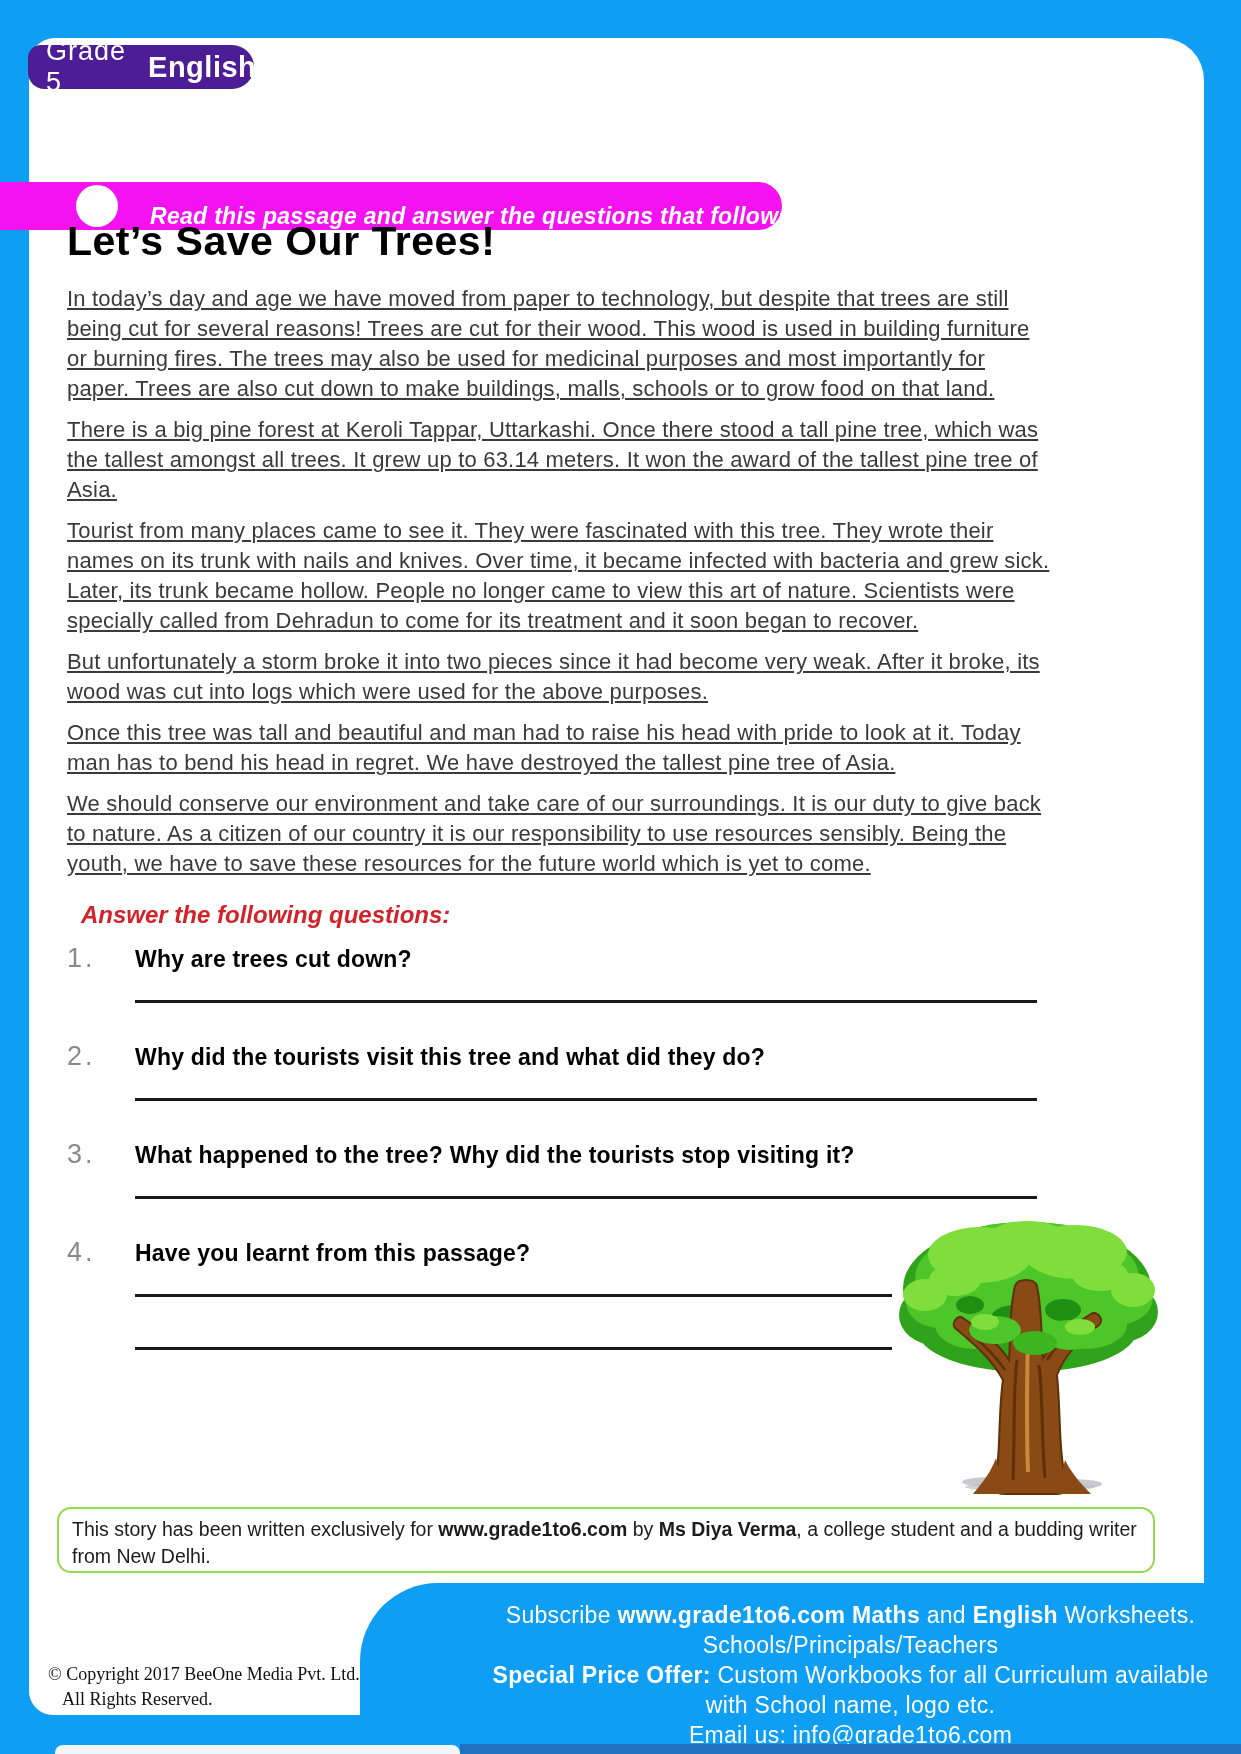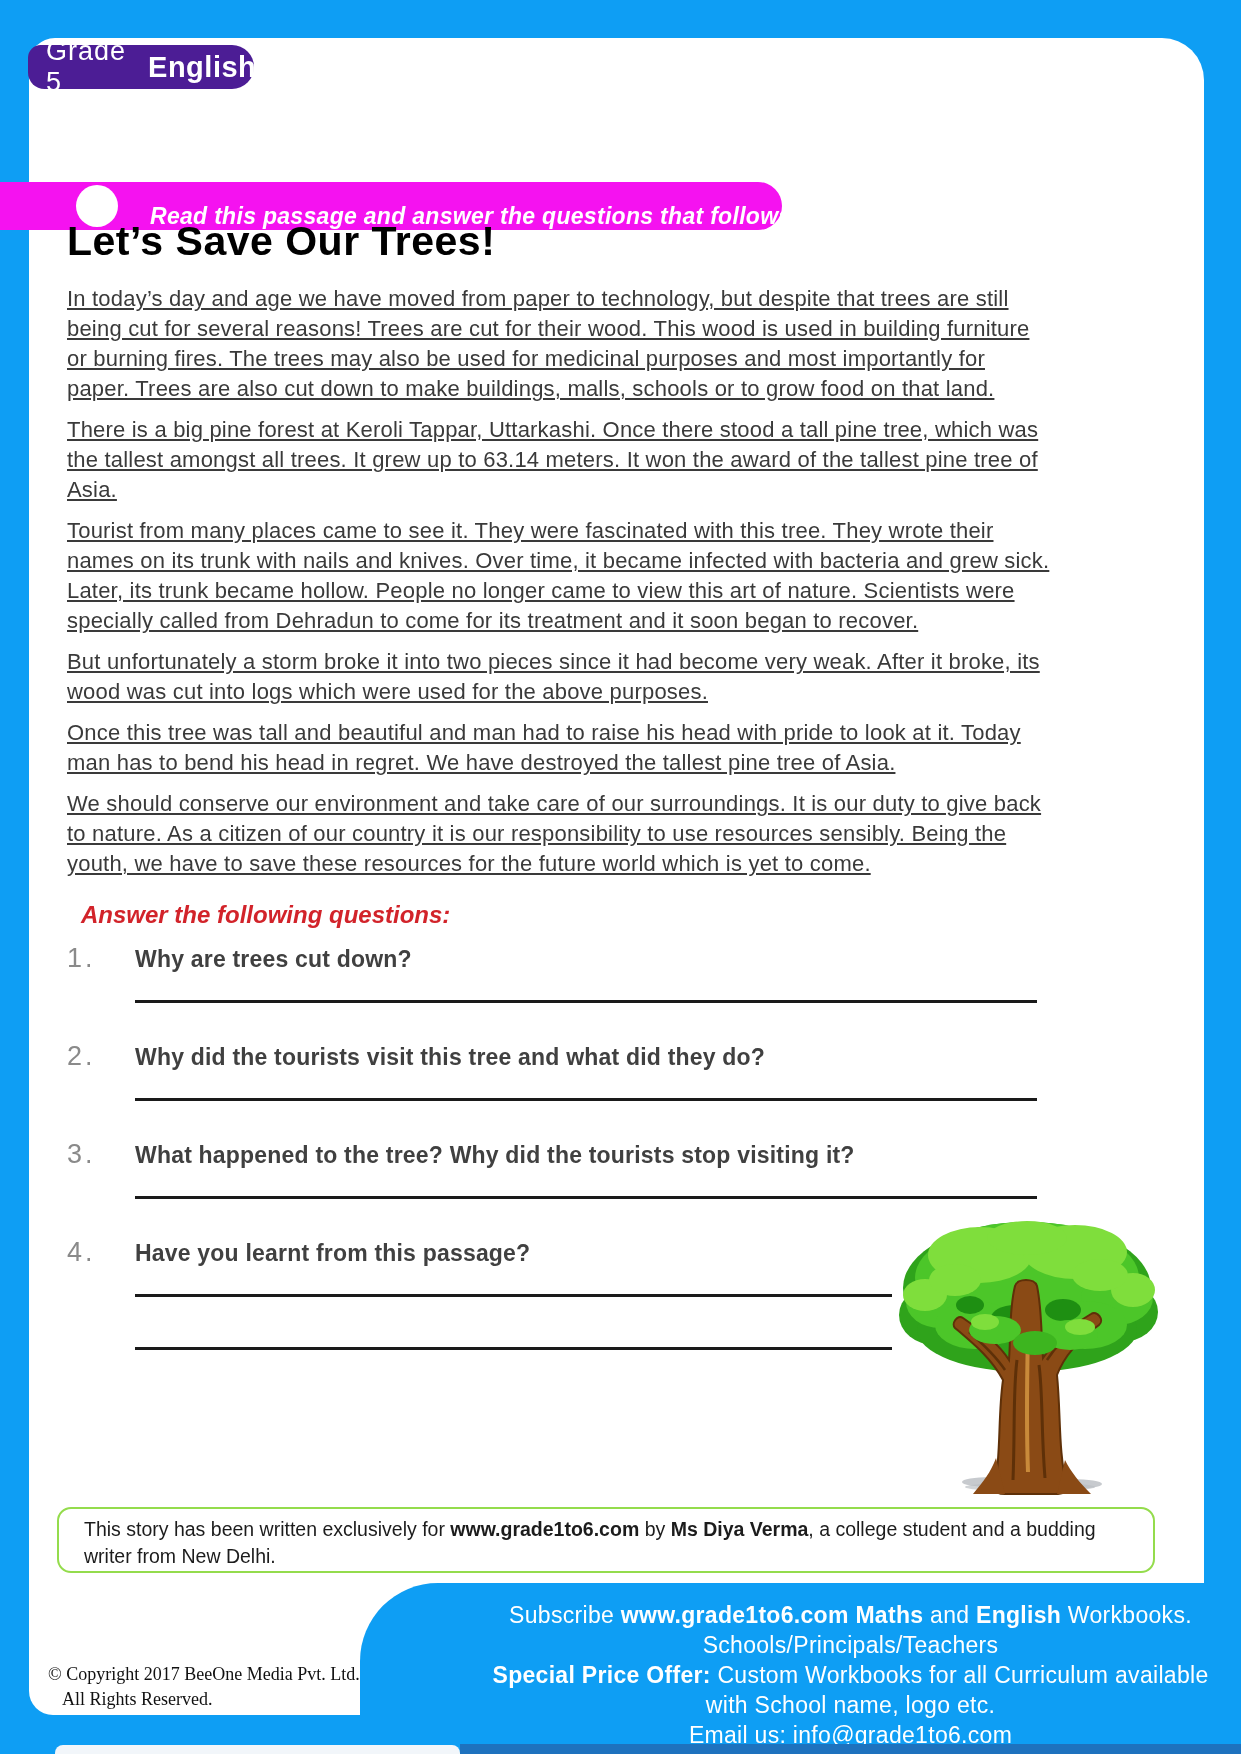--- a/index.html
+++ b/index.html
@@ -48,31 +48,31 @@
   .paragraphs p { margin:0 0 11px 0; }
   
   .q-heading {
     position:absolute; left:81px; top:901px;
     font-size:24px; font-weight:700; font-style:italic; color:#D2232A;
   }
   .questions { position:absolute; left:67px; top:943px; width:973px; }
   .q-block { margin-bottom:38px; }
   .q-row { display:flex; align-items:baseline; margin-bottom:26px; }
   .q-num { width:68px; font-size:27px; color:#8A8A8A; letter-spacing:3px; flex:none; }
-  .q-text { font-size:23px; font-weight:700; color:#404040; letter-spacing:0.2px; }
+  .q-text { font-size:23px; font-weight:700; color:#000000; letter-spacing:0.2px; }
   .answer-line { margin-left:68px; width:902px; height:0; border-bottom:3px solid #1a1a1a; }
   .answer-line + .answer-line { margin-top:50px; }
   .q-block.short .answer-line { width:757px; }
   
   .tree { position:absolute; left:895px; top:1210px; width:265px; height:285px; }
   
   .note-box {
     position:absolute; left:57px; top:1507px; width:1098px; height:66px;
     border:2px solid #94DC4C; border-radius:14px; box-sizing:border-box;
-    padding:7px 25px; font-size:19.5px; line-height:27px; color:#1c1c1c;
+    padding:7px 13px; font-size:19.5px; line-height:27px; color:#1c1c1c;
   }
   .note-box b { font-weight:700; }
   
   .copyright {
     position:absolute; left:48px; top:1662px; width:340px;
     font-family:"Liberation Serif", serif; font-size:18px; line-height:25px; color:#111111;
   }
   .copyright .line2 { margin-left:14px; }
   
   .footer {
@@ -220,21 +220,21 @@
     <span>This story has been written exclusively for </span><b>www.grade1to6.com</b><span> by </span><b>Ms Diya Verma</b><span>, a college student and a budding writer from New Delhi.</span>
   </div>
 
   <div class="copyright">
     <div class="line1">© Copyright 2017 BeeOne Media Pvt. Ltd.</div>
     <div class="line2">All Rights Reserved.</div>
   </div>
 
   <div class="footer">
     <div class="footer-content">
-      <div><span>Subscribe </span><b>www.grade1to6.com Maths</b><span> and </span><b>English</b><span> Workbooks.</span></div>
+      <div><span>Subscribe </span><b>www.grade1to6.com Maths</b><span> and </span><b>English</b><span> Worksheets.</span></div>
       <div>Schools/Principals/Teachers</div>
       <div><b>Special Price Offer:</b><span> Custom Workbooks for all Curriculum available</span></div>
       <div>with School name, logo etc.</div>
       <div>Email us: info@grade1to6.com</div>
     </div>
   </div>
 
   <div class="bottom-stripe-white"></div>
   <div class="bottom-stripe-dark"></div>
 </div>

